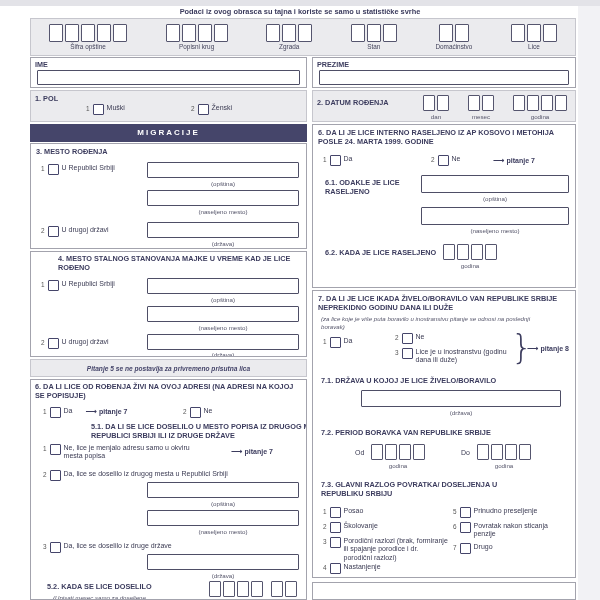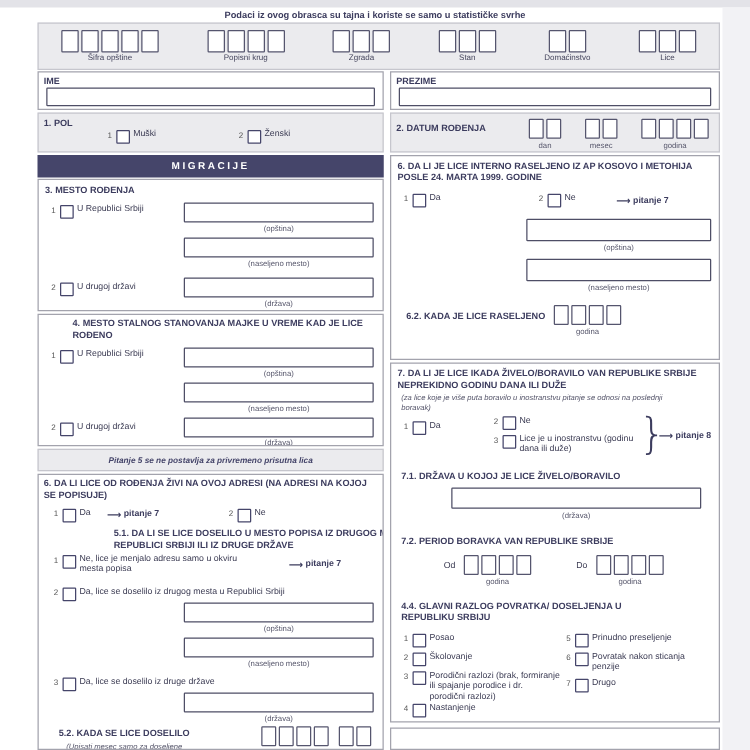--- a/index.html
+++ b/index.html
@@ -249,20 +249,21 @@
   </div>
   <div class="opt" style="left:118px;top:30px;">
     <span class="num">2</span>
     <span class="cb"></span>
     <span class="olbl">Ne</span>
   </div>
   <div class="opt" style="left:180px;top:31px;">
     <span class="arrow">⟶</span>
     <span class="goto">pitanje 7</span>
   </div>
+  <div class="qtitle" style="left:12px;top:54px;width:88px;">6.1. ODAKLE JE LICE RASELJENO</div>
   <div class="inputbox" style="left:108px;top:50px;width:148px;height:18px;"></div>
   <div class="caption" style="left:108px;top:70px;width:148px;">(opština)</div>
   <div class="inputbox" style="left:108px;top:82px;width:148px;height:18px;"></div>
   <div class="caption" style="left:108px;top:102px;width:148px;">(naseljeno mesto)</div>
   <div class="qtitle" style="left:12px;top:124px;">6.2. KADA JE LICE RASELJENO</div>
   <div class="cells" style="left:130px;top:119px;">
       <div class="cell"></div>
       <div class="cell"></div>
       <div class="cell"></div>
       <div class="cell"></div>
@@ -306,21 +307,21 @@
     </div>
   <div class="caption" style="left:58px;top:171px;width:54px;">godina</div>
   <div class="olbl" style="position:absolute;left:148px;top:158px;">Do</div>
   <div class="cells" style="left:164px;top:153px;">
       <div class="cell"></div>
       <div class="cell"></div>
       <div class="cell"></div>
       <div class="cell"></div>
     </div>
   <div class="caption" style="left:164px;top:171px;width:54px;">godina</div>
-  <div class="qtitle" style="left:8px;top:190px;width:180px;">4.4. GLAVNI RAZLOG POVRATKA/ DOSELJENJA U REPUBLIKU SRBIJU</div>
+  <div class="qtitle" style="left:8px;top:190px;width:180px;">7.3. GLAVNI RAZLOG POVRATKA/ DOSELJENJA U REPUBLIKU SRBIJU</div>
   <div class="opt" style="left:10px;top:216px;">
     <span class="num">1</span>
     <span class="cb"></span>
     <span class="olbl">Posao</span>
   </div>
   <div class="opt" style="left:10px;top:231px;">
     <span class="num">2</span>
     <span class="cb"></span>
     <span class="olbl">Školovanje</span>
   </div>

